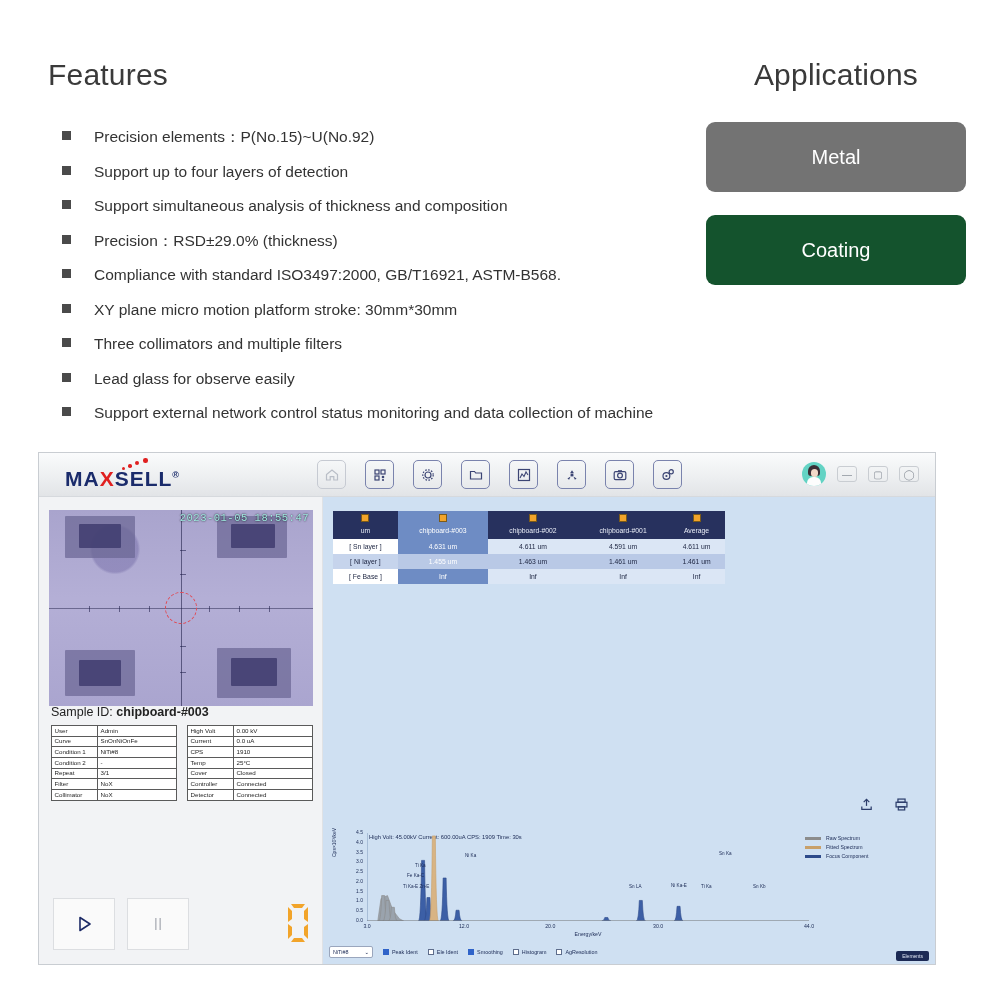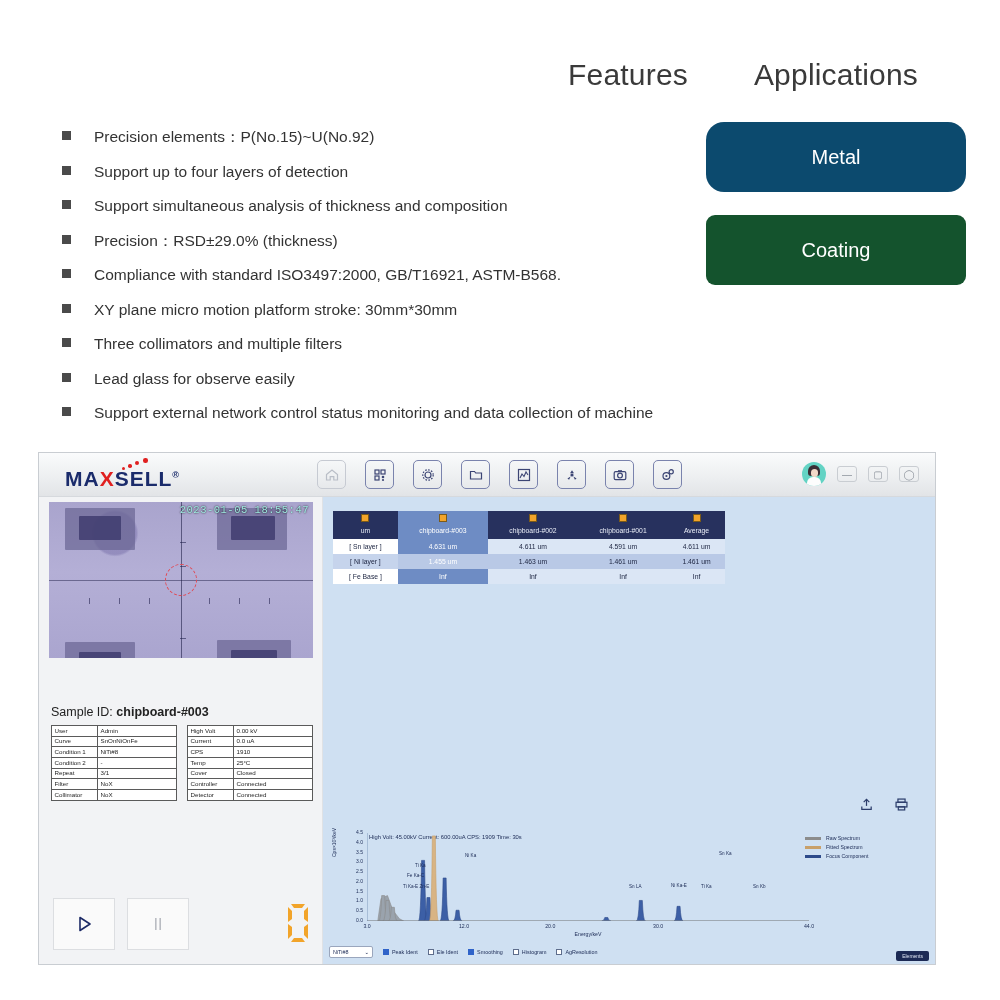--- a/index.html
+++ b/index.html
@@ -14,21 +14,21 @@
   }
 
   
   .top { position:absolute; left:0; top:0; width:1000px; height:455px; }
 
   .features-col { position:absolute; left:48px; top:58px; width:640px; }
   .apps-col     { position:absolute; left:706px; top:58px; width:260px; }
 
   .sec-title {
     font-size:30px; font-weight:400; color:#3a3a3a;
-    letter-spacing:.2px; margin:0 0 34px 0;text-align:right;
+    letter-spacing:.2px; margin:0 0 34px 0;
   }
   .apps-col .sec-title { text-align:center; margin-bottom:30px; }
 
   ul.feature-list { list-style:none; margin:0; padding:0; }
   ul.feature-list li {
     position:relative;
     font-size:15.5px; line-height:1.42; color:#333;
     padding-left:46px; margin-bottom:12.5px;
   }
   ul.feature-list li .bullet {
@@ -84,21 +84,21 @@
   .win-ctl { width:20px; height:16px; border:1px solid #c9cdd2; border-radius:3px;
              display:flex; align-items:center; justify-content:center; color:#8d939c; font-size:10px; }
 
   
   .app-body { position:absolute; left:0; top:44px; width:100%; height:469px; display:flex; }
   .left-pane  { width:284px; height:100%; background:#f2f3f5; position:relative; border-right:1px solid #e0e2e5;}
   .right-pane { flex:1; height:100%; background:#cfe0f2; position:relative; }
 
   
   .camera {
-    position:absolute; left:10px; top:5px; width:264px; height:156px;
+    position:absolute; left:10px; top:13px; width:264px; height:196px;
     background:
       radial-gradient(circle at 25% 20%, rgba(80,70,140,.30) 0 9%, rgba(0,0,0,0) 10%),
       linear-gradient(180deg,#a9a4cd 0%, #b4afd6 45%, #aaa5cf 100%);
     overflow:hidden;
   }
   .chip {
     position:absolute; background:#6b6794; opacity:.72; border-radius:1px;
   }
   .chip.core { background:#403c6e; opacity:.85; }
   .cam-ts {
@@ -191,21 +191,21 @@
       <li><span class="bullet"></span><span>Compliance with standard ISO3497:2000, GB/T16921, ASTM-B568.</span></li>
       <li><span class="bullet"></span><span>XY plane micro motion platform   stroke: 30mm*30mm</span></li>
       <li><span class="bullet"></span><span>Three collimators and multiple filters</span></li>
       <li><span class="bullet"></span><span>Lead glass for observe easily</span></li>
       <li><span class="bullet"></span><span>Support external network control status monitoring and data collection of machine</span></li>
     </ul>
   </div>
 
   <div class="apps-col">
     <h2 class="sec-title">Applications</h2>
-    <div class="app-btn" id="appbtn0" style="background: #0c4a6e; border-radius: 18px;">Metal</div>
+    <div class="app-btn" id="appbtn0" style="background: #737373;">Metal</div>
     <div class="app-btn" id="appbtn2" style="background: #14532d;">Coating</div>
   </div>
 </div>
 
 <div class="app-window">
 
   <div class="titlebar">
     <div class="logo">
       <span class="word"><span>MA</span><span class="x">X</span><span>SELL</span><span class="reg">®</span></span>
       <span class="dots">

